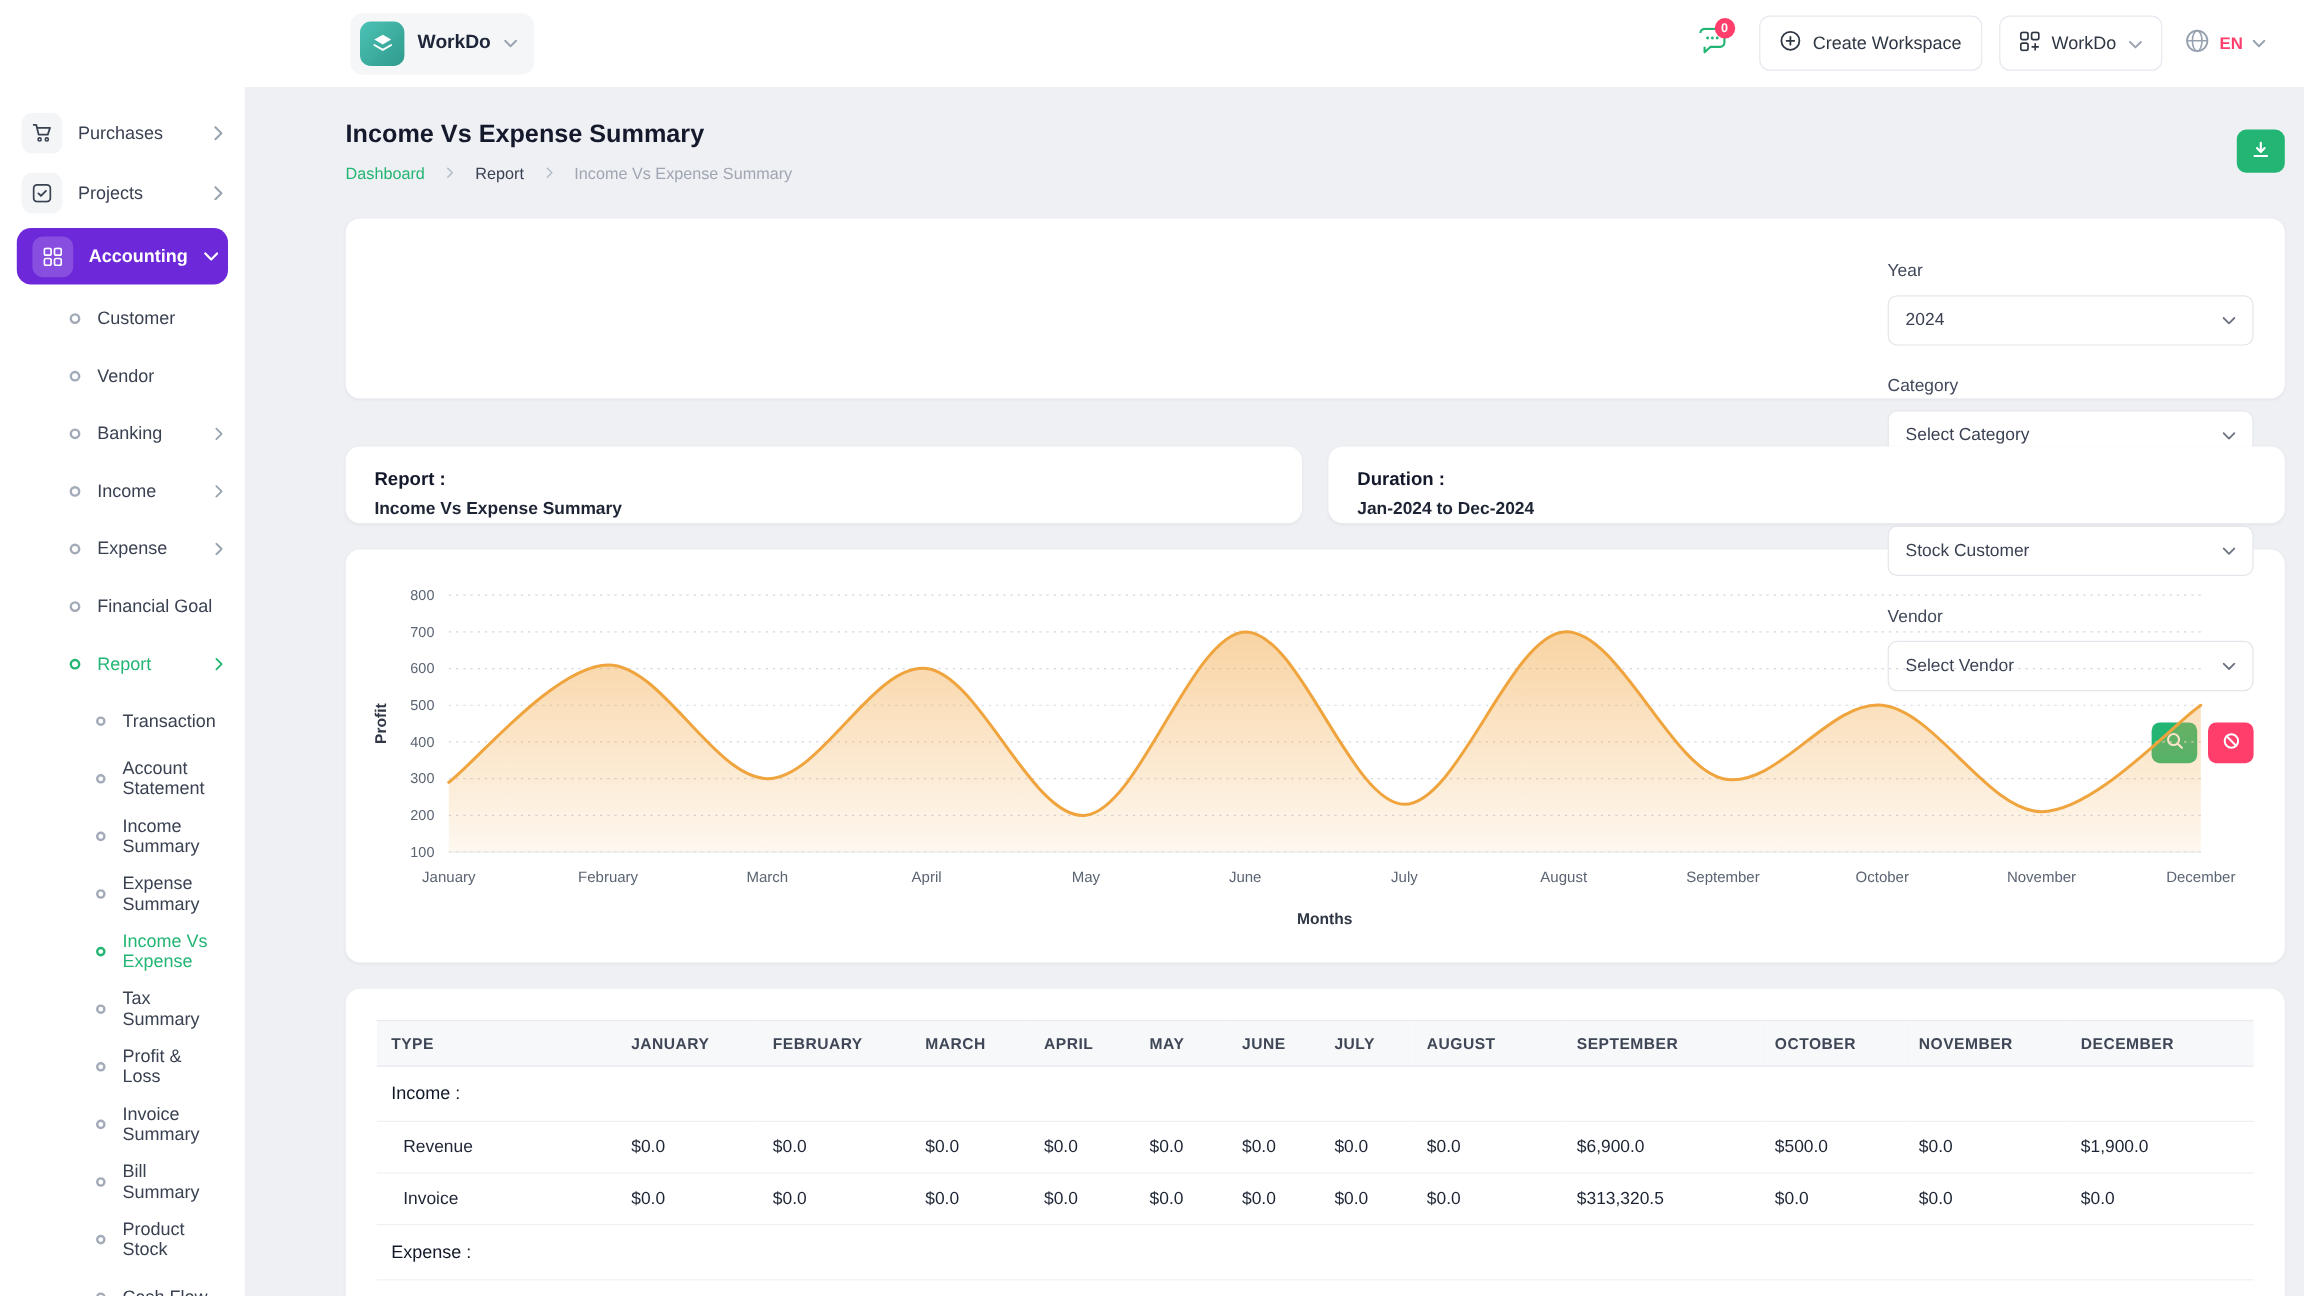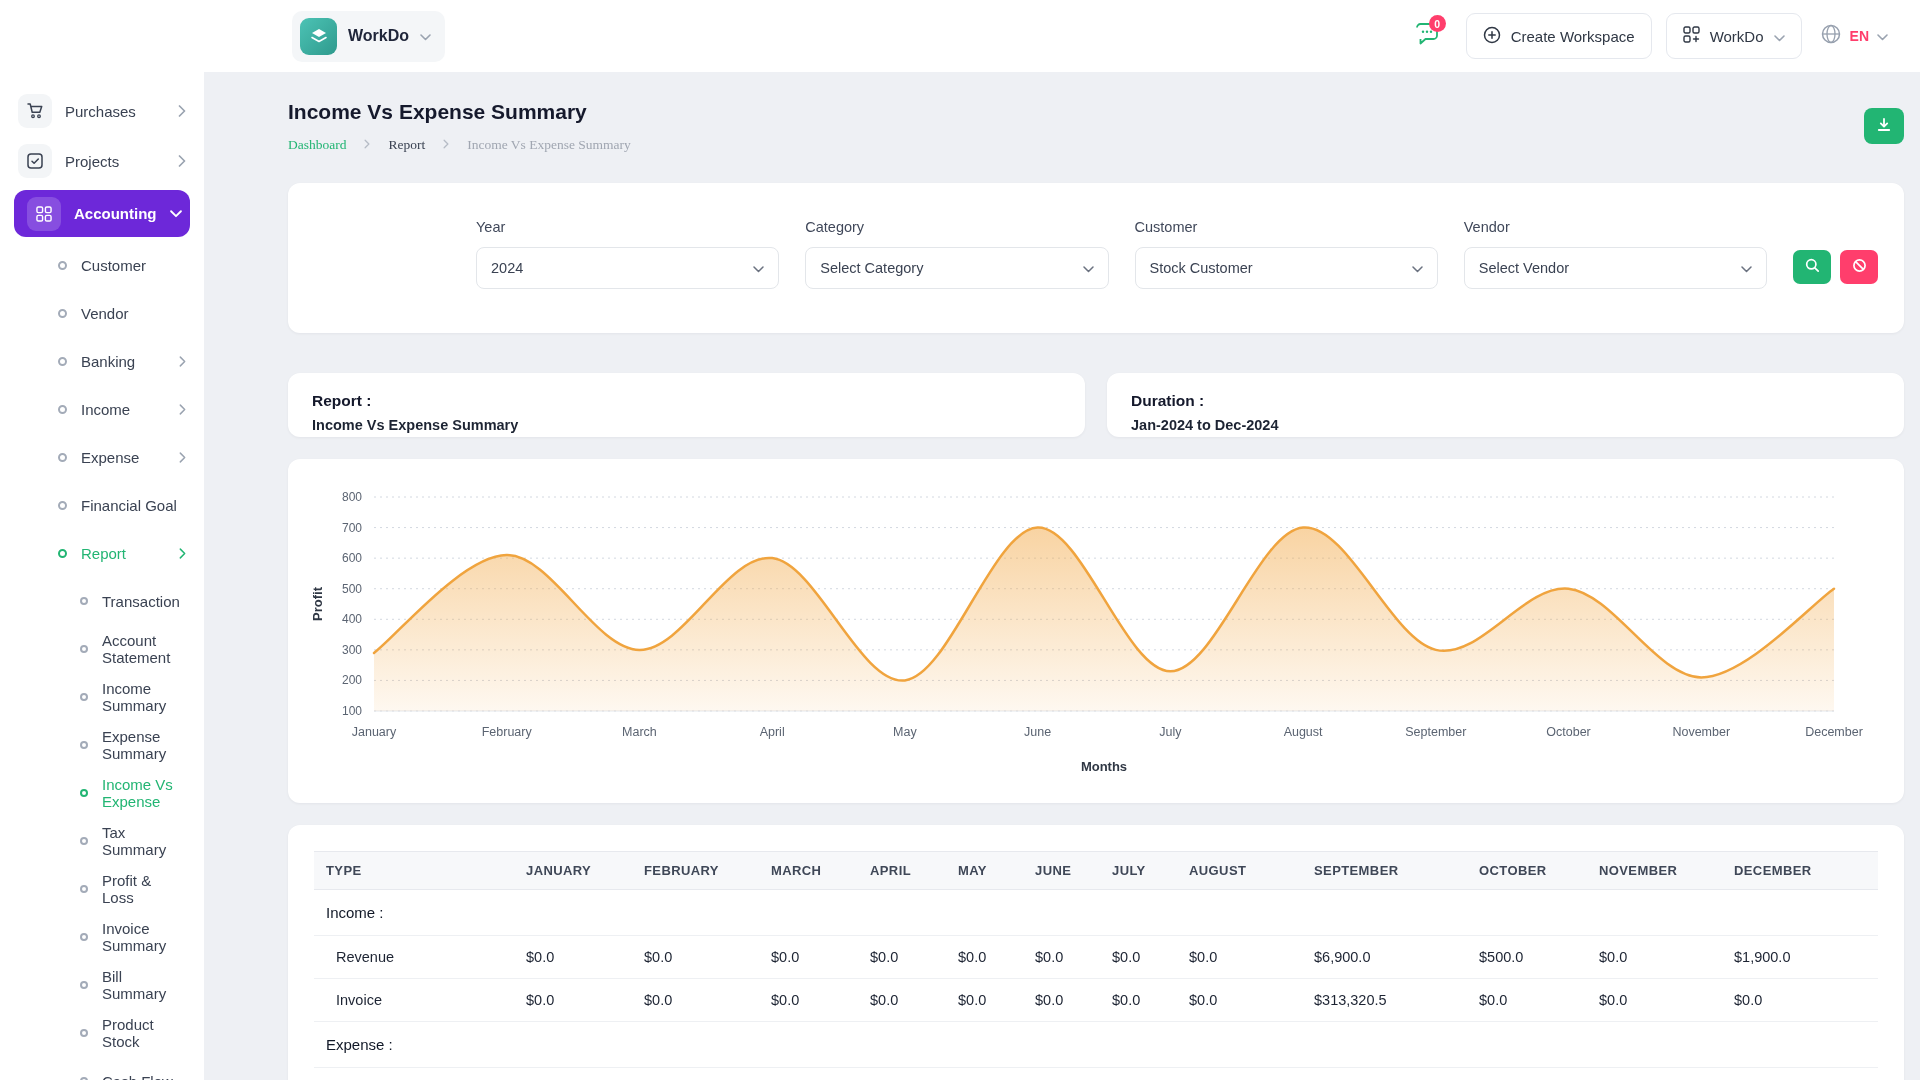--- a/index.html
+++ b/index.html
@@ -37,29 +37,29 @@
   .nav-child{ padding-left:80px;}
   .dot{ width:9px; height:9px; border:2px solid #a3abb8; border-radius:50%; flex:none;}
   .nav-child .dot{ width:8px; height:8px;}
   .nav-sub .nav-label{ font-weight:normal;}
   .nav-sub.green .nav-label{ color:#22b573;}
   .nav-sub.green .dot{ border-color:#22b573;}
   
   .main{ margin-left:256px; padding:100px 16px 0 32px;}
   .page-head{ display:flex; justify-content:space-between; align-items:flex-start;}
   .page-title{ font-size:21px; font-weight:bold; color:#15192c;}
-  .breadcrumb{ display:flex; align-items:flex-start; gap:18px; margin-top:13px; font-size:13.5px;font-family:Liberation Serif, serif;}
+  .breadcrumb{ display:flex; align-items:flex-start; gap:18px; margin-top:13px; font-size:13.5px;}
   .crumb-link{ color:#22b573; cursor:pointer; text-decoration:none;}
   .crumb-mid{ color:#3a4252;}
   .crumb-current{ color:#a0a6b1;}
   .download-btn{ width:40px; height:36px; margin-top:8px; background:#22b573; border:none; border-radius:8px; display:flex; align-items:center; justify-content:center; cursor:pointer;}
   .card{ background:#fff; border-radius:12px; box-shadow:0 1px 3px rgba(16,24,40,0.05);}
   
   .filter-card{ margin-top:30px; height:150px;}
-  .filter-row{ display:flex; align-items:flex-end; gap:26px; padding:36px 26px 0 188px;}
+  .filter-row{ display:flex; align-items:flex-end; gap:26px; padding:36px 26px 0 188px;flex-direction:column;}
   .field{ width:305px;}
   .field-label{ display:block; font-size:14.5px; color:#40485a; margin-bottom:12px;}
   .select{ height:42px; border:1px solid #e3e6ea; border-radius:8px; background:#fff; display:flex; align-items:center; justify-content:space-between; padding:0 14px; font-size:14.5px; color:#3a4252; cursor:pointer;}
   .filter-actions{ margin-left:auto; display:flex; gap:9px; margin-bottom:5px;}
   .sq-btn{ width:38px; height:34px; border:none; border-radius:7px; display:flex; align-items:center; justify-content:center; cursor:pointer;}
   .sq-btn.green{ background:#22b573;}
   .sq-btn.pink{ background:#ff3e6c;}
   
   .summary-row{ display:flex; gap:22px; margin-top:40px;}
   .summary-card{ flex:1; height:64px; padding:19px 24px;}

